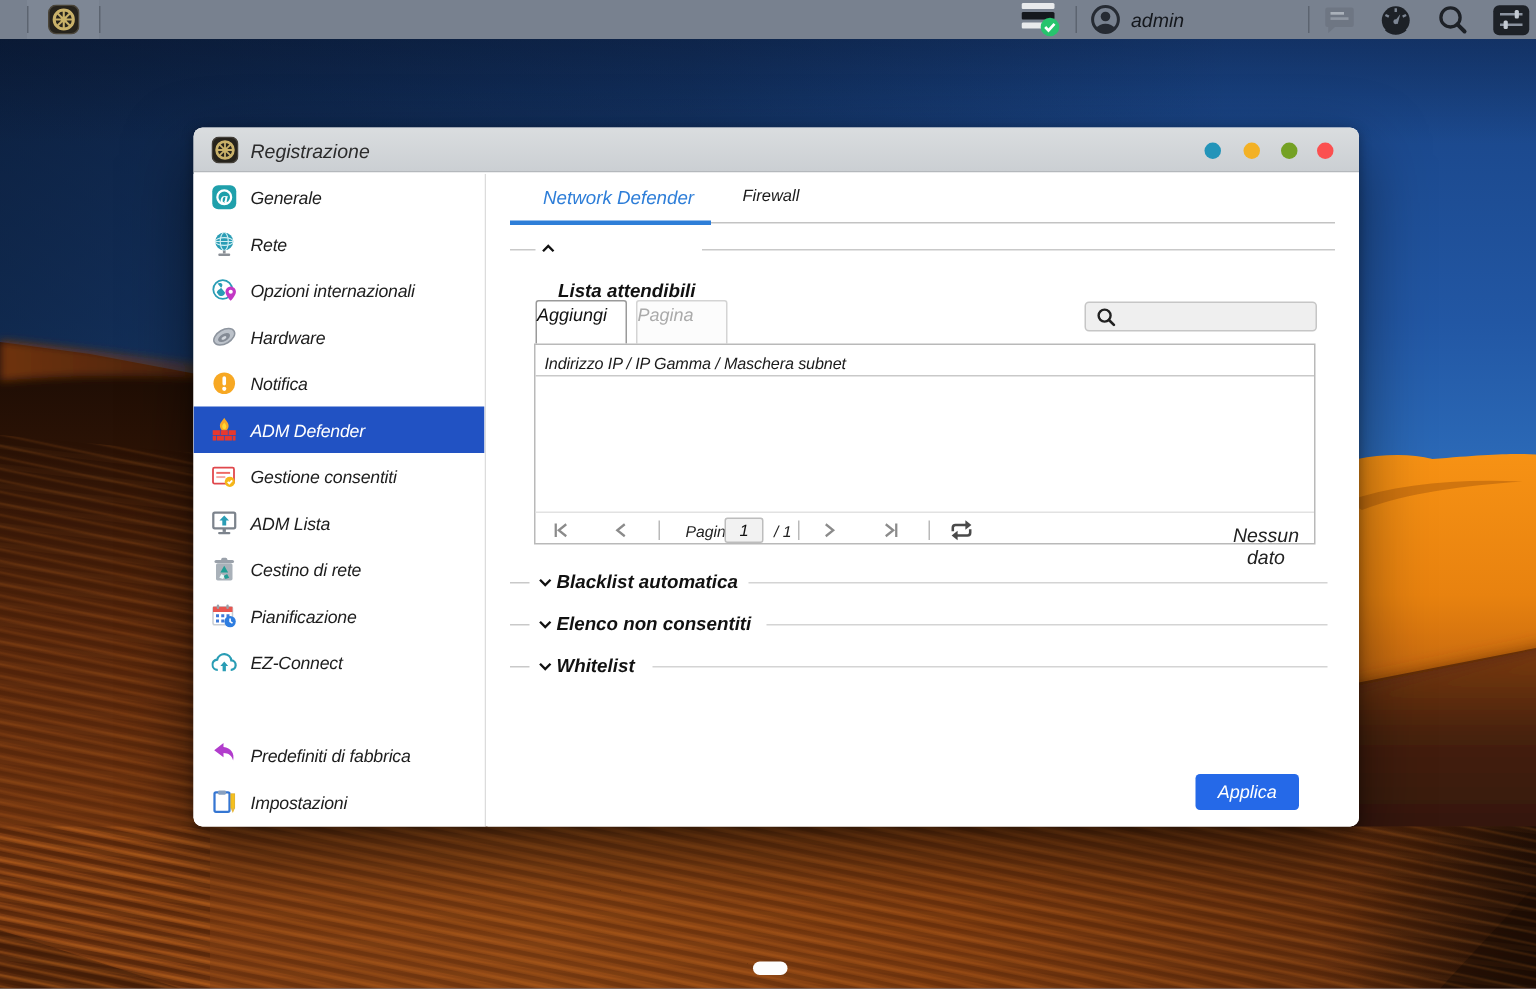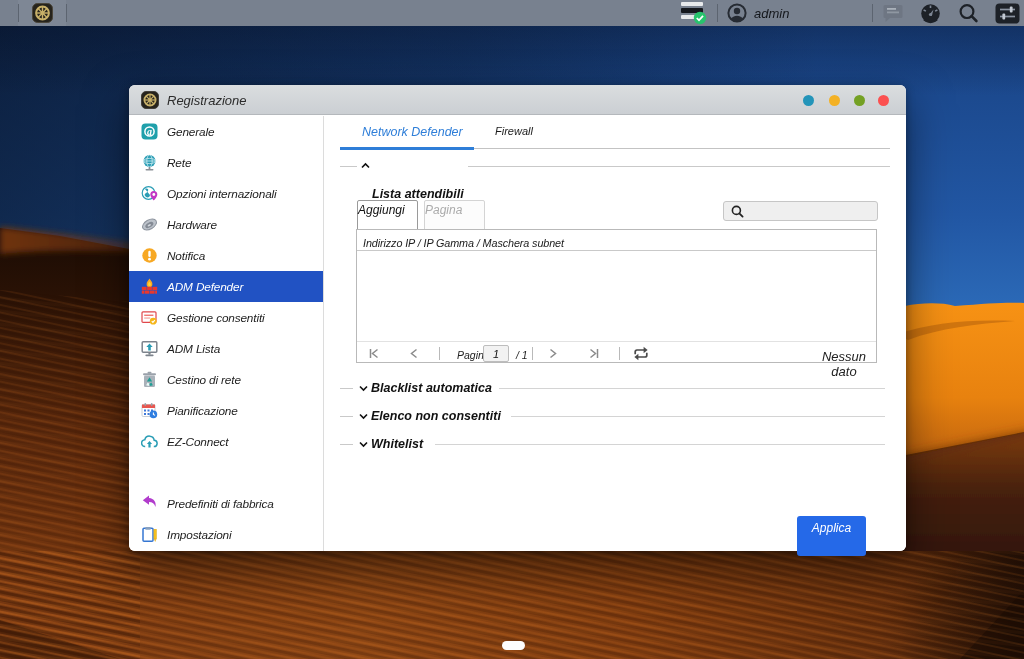--- a/index.html
+++ b/index.html
@@ -426,18 +426,18 @@
         </svg>
       <div class="abs bold12" style="left:46px;top:293px;">Elenco non consentiti</div>
       <div class="hline" style="left:186px;top:300px;width:374px;background:#d4d4d4;"></div>
       <div class="hline" style="left:15px;top:328px;width:13px;background:#c9c9c9;"></div>
       <svg class="abs" style="left:34px;top:324px;" width="9" height="8" viewBox="0 0 9 8">
           <path d="M1,2.5 L4.5,6 8,2.5" fill="none" stroke="#111" stroke-width="1.6"></path>
         </svg>
       <div class="abs bold12" style="left:46px;top:321px;">Whitelist</div>
       <div class="hline" style="left:110px;top:328px;width:450px;background:#d4d4d4;"></div>
 
-      <div class="abs" style="left:472px;top:400px;width:69px;height:40px;background:#2569e8;border-radius:3px;color:#ffffff;font-size:12px;text-align:center;line-height:24px;">Applica</div>
+      <div class="abs" style="left:472px;top:400px;width:69px;height:24px;background:#2569e8;border-radius:3px;color:#ffffff;font-size:12px;text-align:center;line-height:24px;">Applica</div>
     </div>
   </div>
 
   <div id="pill"></div>
 </div>
 
 </body></html>

